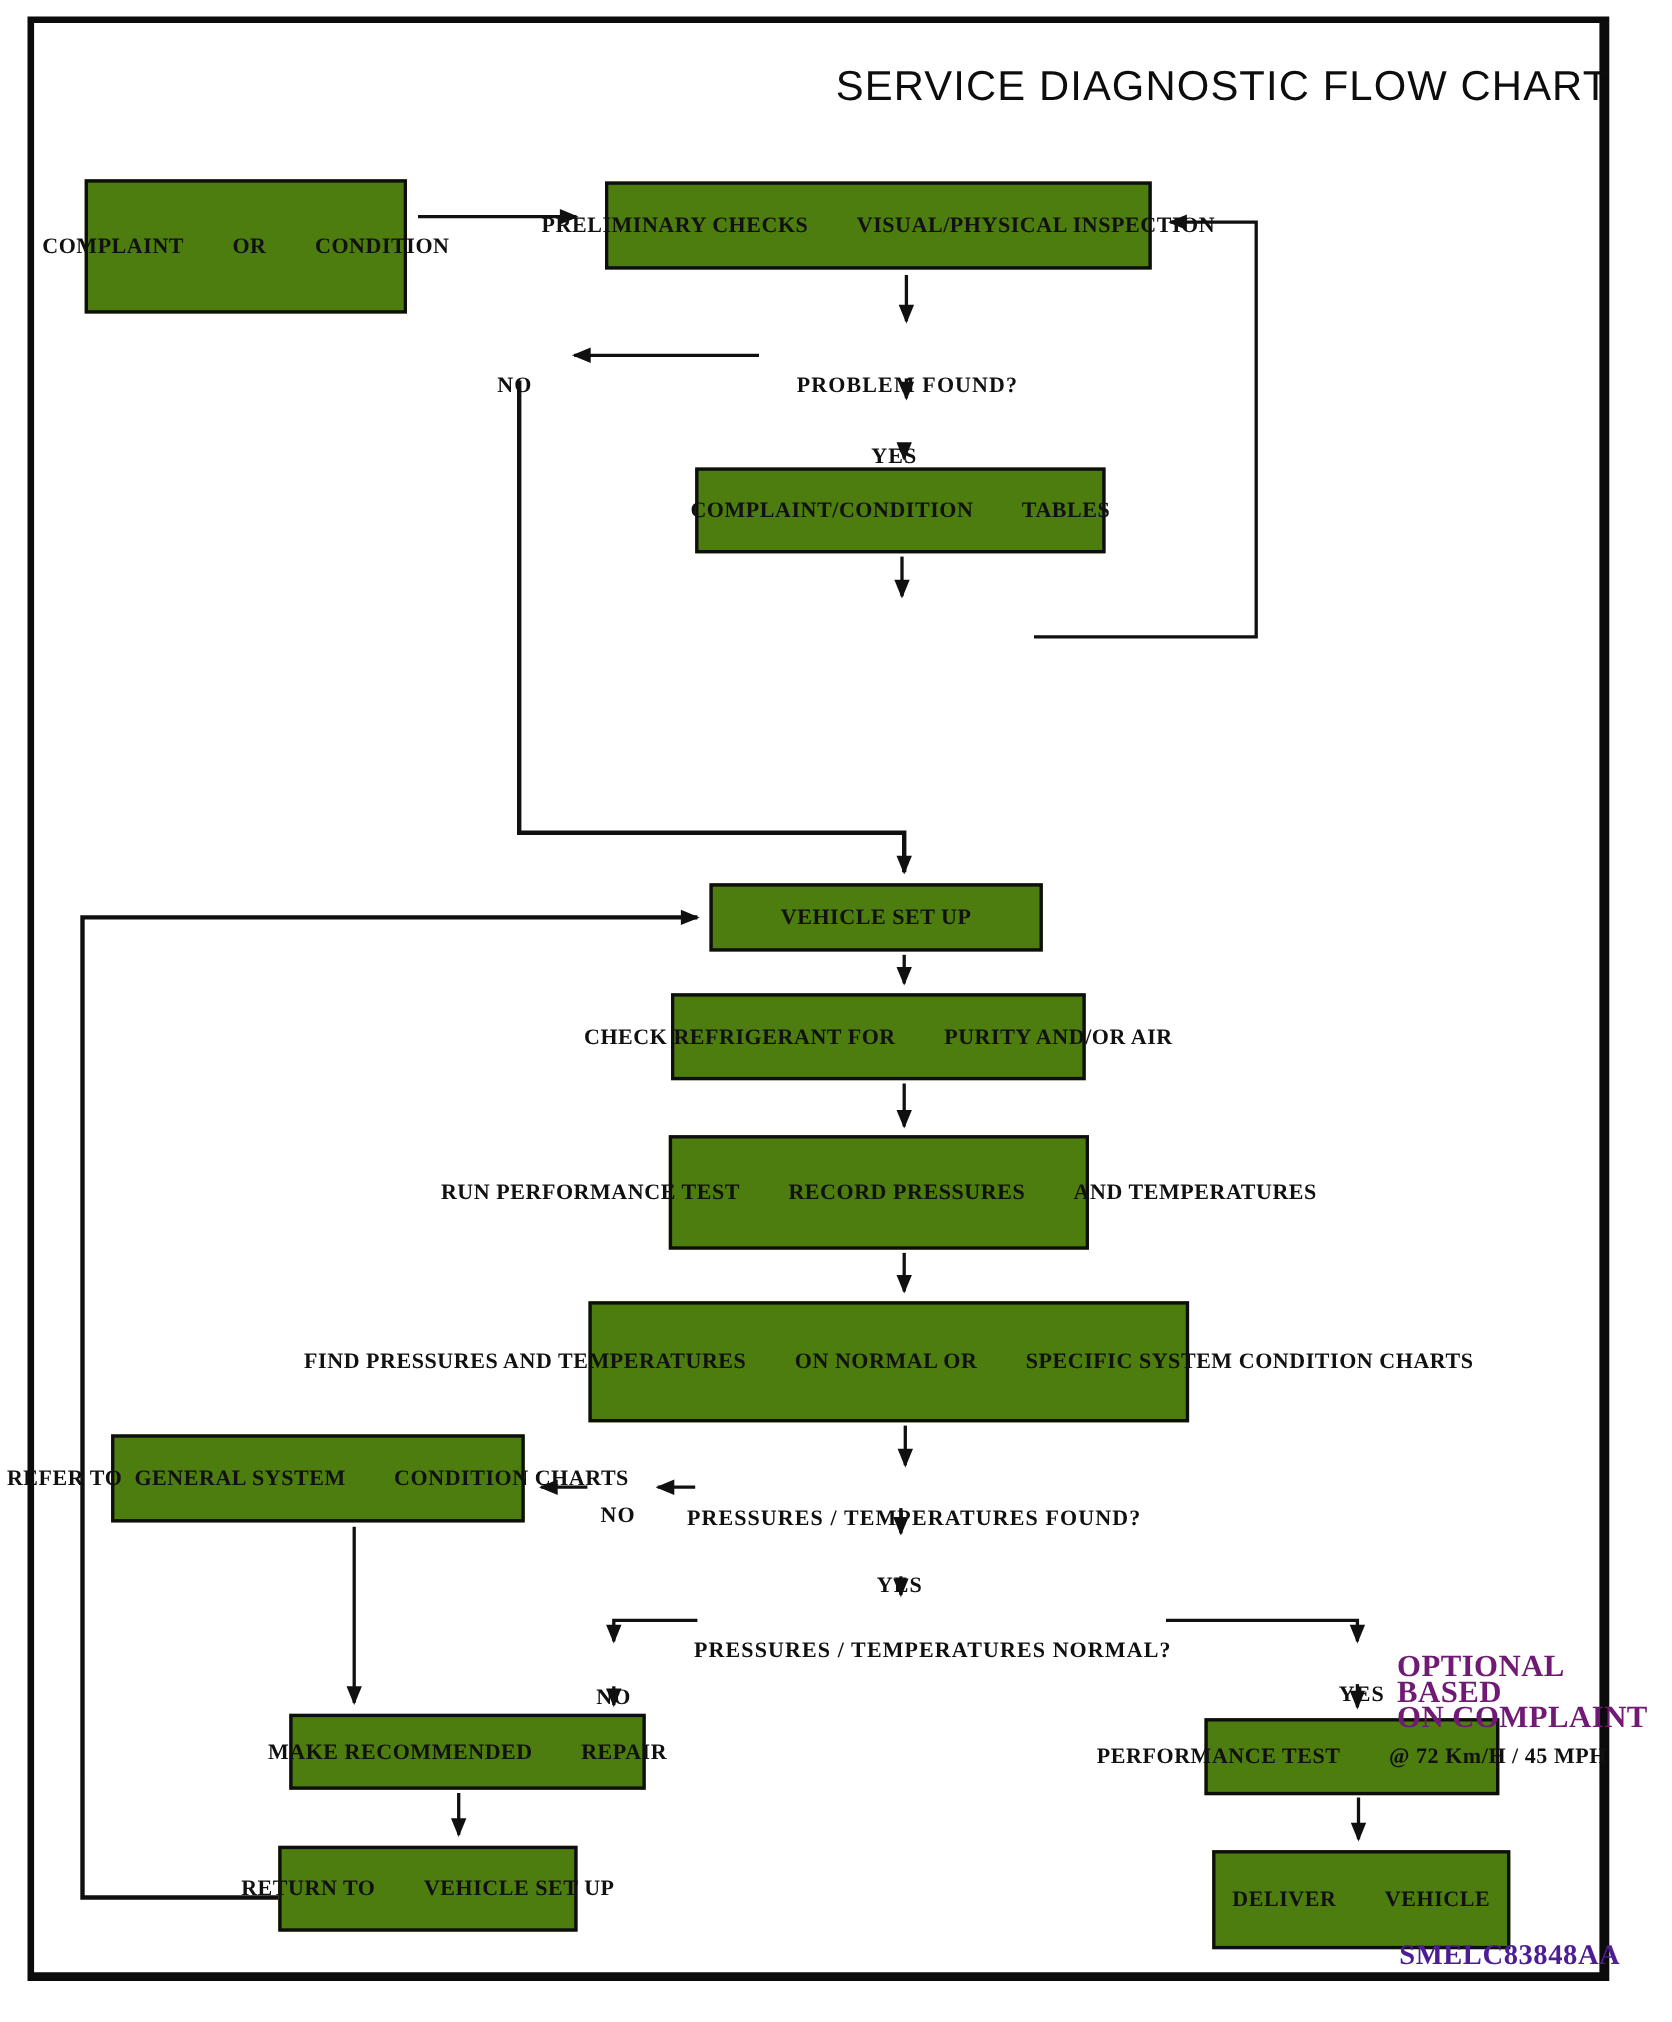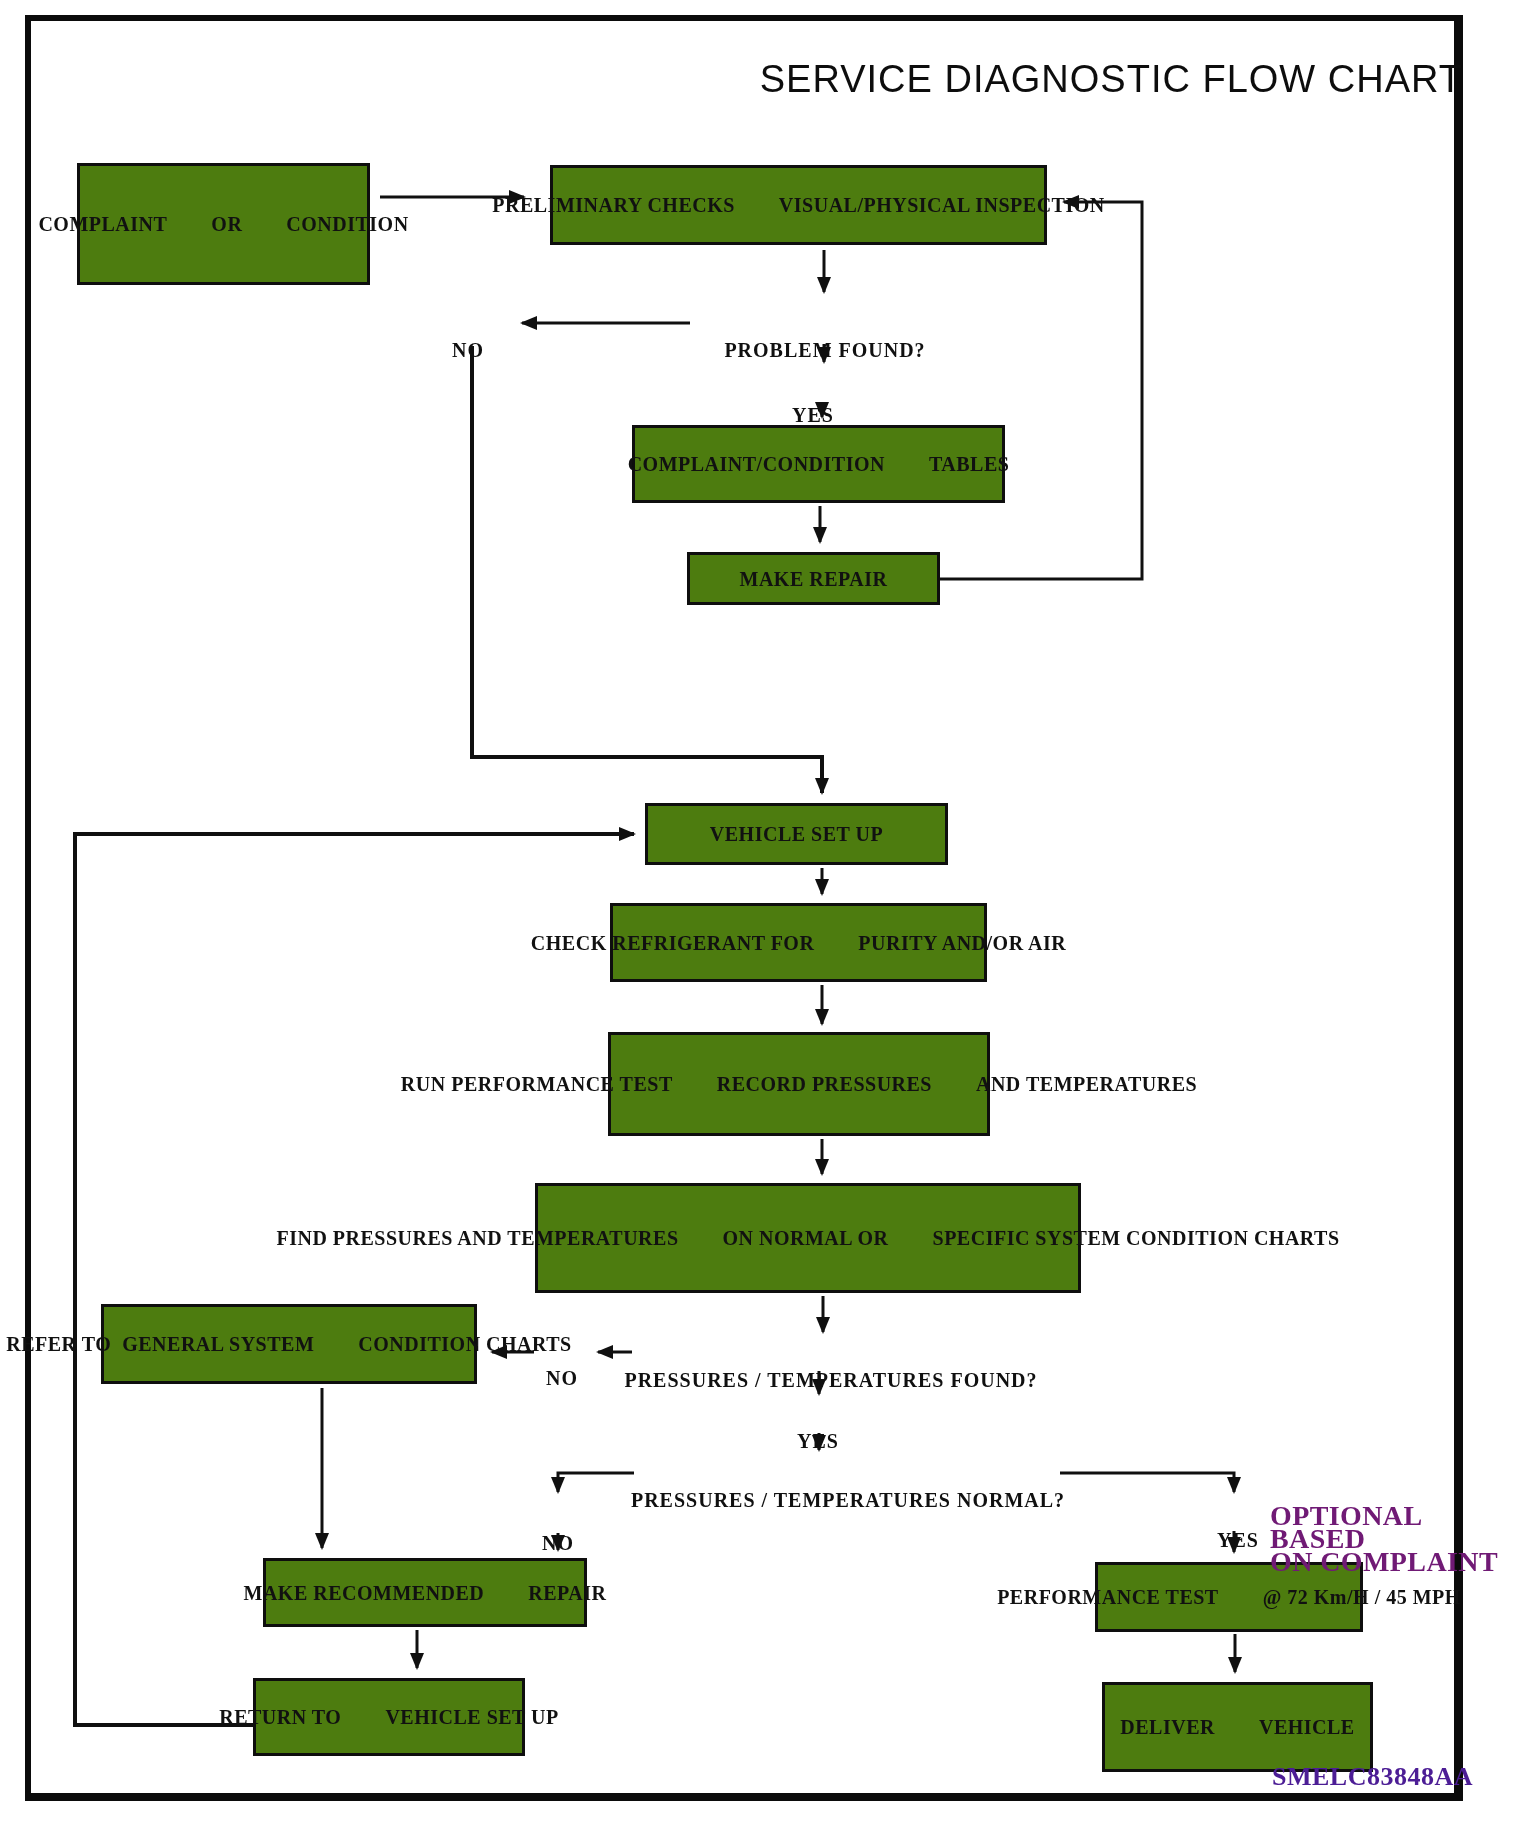--- a/index.html
+++ b/index.html
@@ -71,23 +71,20 @@
   <div class="node" style="left:550px;top:165px;width:497px;height:80px">
     <span>PRELIMINARY CHECKS</span>
     <span>VISUAL/PHYSICAL INSPECTION</span>
   </div>
 
   <div class="node" style="left:632px;top:425px;width:373px;height:78px">
     <span>COMPLAINT/CONDITION</span>
     <span>TABLES</span>
   </div>
 
-  <div class="node" style="left:687px;top:552px;width:253px;height:53px">
-    <span>MAKE REPAIR</span>
-  </div>
 
   <div class="node" style="left:645px;top:803px;width:303px;height:62px">
     <span>VEHICLE SET UP</span>
   </div>
 
   <div class="node" style="left:610px;top:903px;width:377px;height:79px">
     <span>CHECK REFRIGERANT FOR</span>
     <span>PURITY AND/OR AIR</span>
   </div>
 

